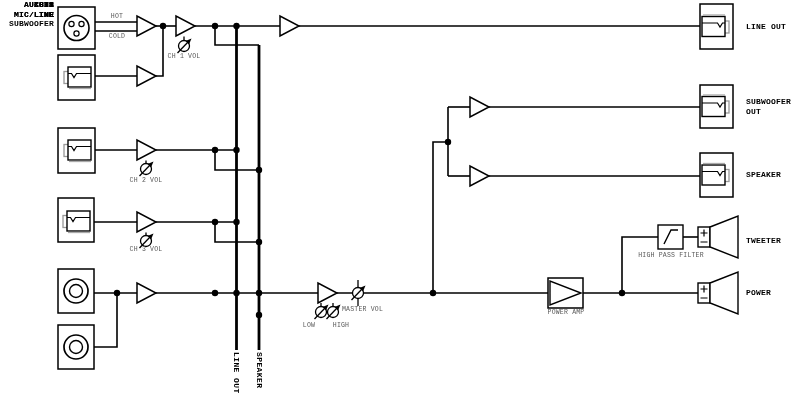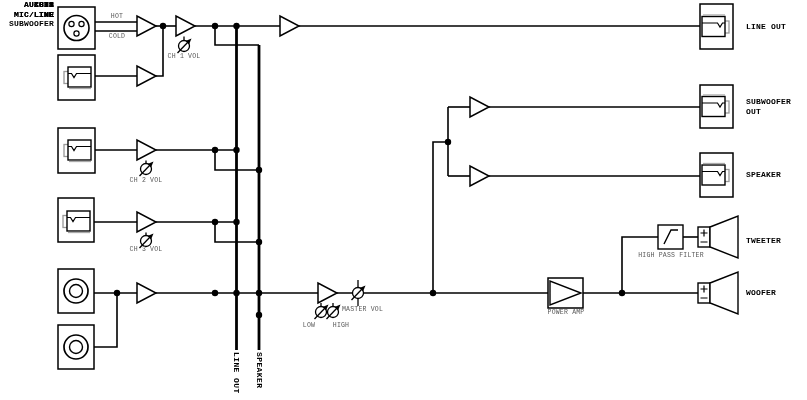--- a/index.html
+++ b/index.html
@@ -231,15 +231,15 @@
   <div class="vlabel" style="left:240.5px;top:352px">LINE OUT</div>
   <div class="vlabel" style="left:263.5px;top:352px">SPEAKER</div>
 
   <div class="lbl" style="left:746px;top:22px">LINE OUT</div>
   <div class="lbl" style="left:746px;top:97px">
     <div>SUBWOOFER</div>
     <div>OUT</div>
   </div>
   <div class="lbl" style="left:746px;top:170px">SPEAKER</div>
   <div class="lbl" style="left:746px;top:236px">TWEETER</div>
-  <div class="lbl" style="left:746px;top:288px">WOOFER</div>
+  <div class="lbl" style="left:746px;top:288px">POWER</div>
 
 </div>
 
 </body></html>

